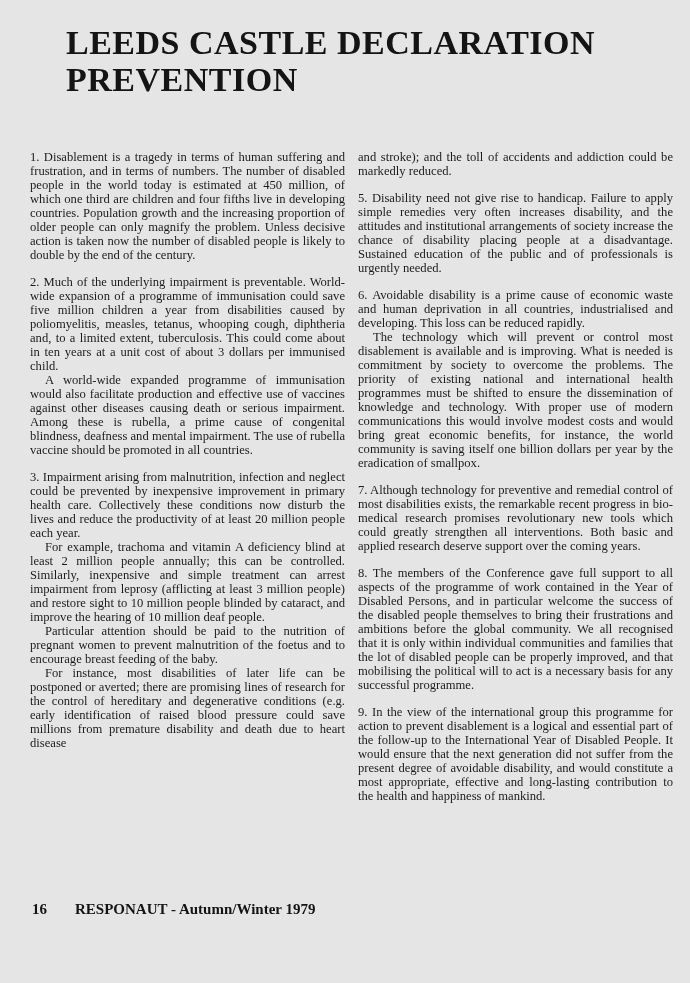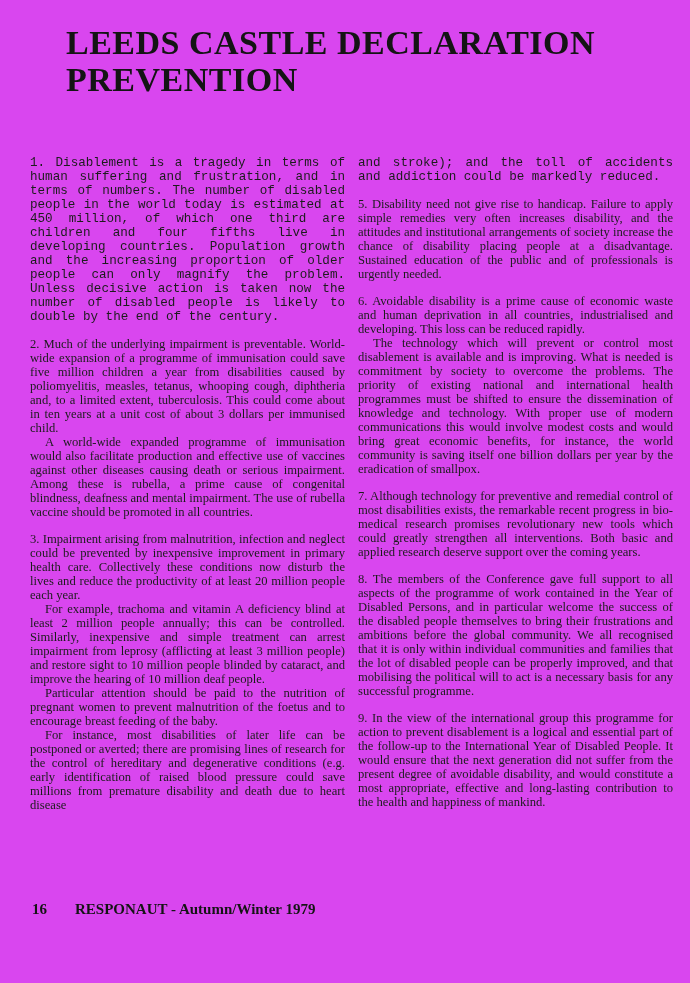--- a/index.html
+++ b/index.html
@@ -4,21 +4,21 @@
 <style>
   html, body {
     margin: 0;
     padding: 0;
     background: #ffffff;
   }
   .page {
     position: relative;
     width: 690px;
     height: 983px;
-    background: #d946ef;
+    background: #e5e5e5;
     color: #1c1c1c;
     font-family: "Liberation Serif", serif;
     overflow: hidden;
   }
   .title {
     position: absolute;
     left: 66px;
     top: 24px;
     margin: 0;
     font-family: "Liberation Serif", serif;
@@ -40,21 +40,21 @@
   .col {
     flex: 1 1 0;
     font-size: 12.6px;
     line-height: 14px;
     text-align: justify;
     hyphens: auto;
     -webkit-hyphens: auto;
   }
   .col p { margin: 0; }
   .col p.numbered { margin-top: 13px; }
-  .col p.first { margin-top: 10px; font-family: Liberation Mono, monospace; }
+  .col p.first { margin-top: 4px; }
   .col p.cont { text-indent: 15px; }
   .footer {
     position: absolute;
     left: 32px;
     top: 901px;
     font-family: "Liberation Serif", serif;
     font-weight: bold;
     font-size: 15px;
     color: #141414;
     white-space: nowrap;

